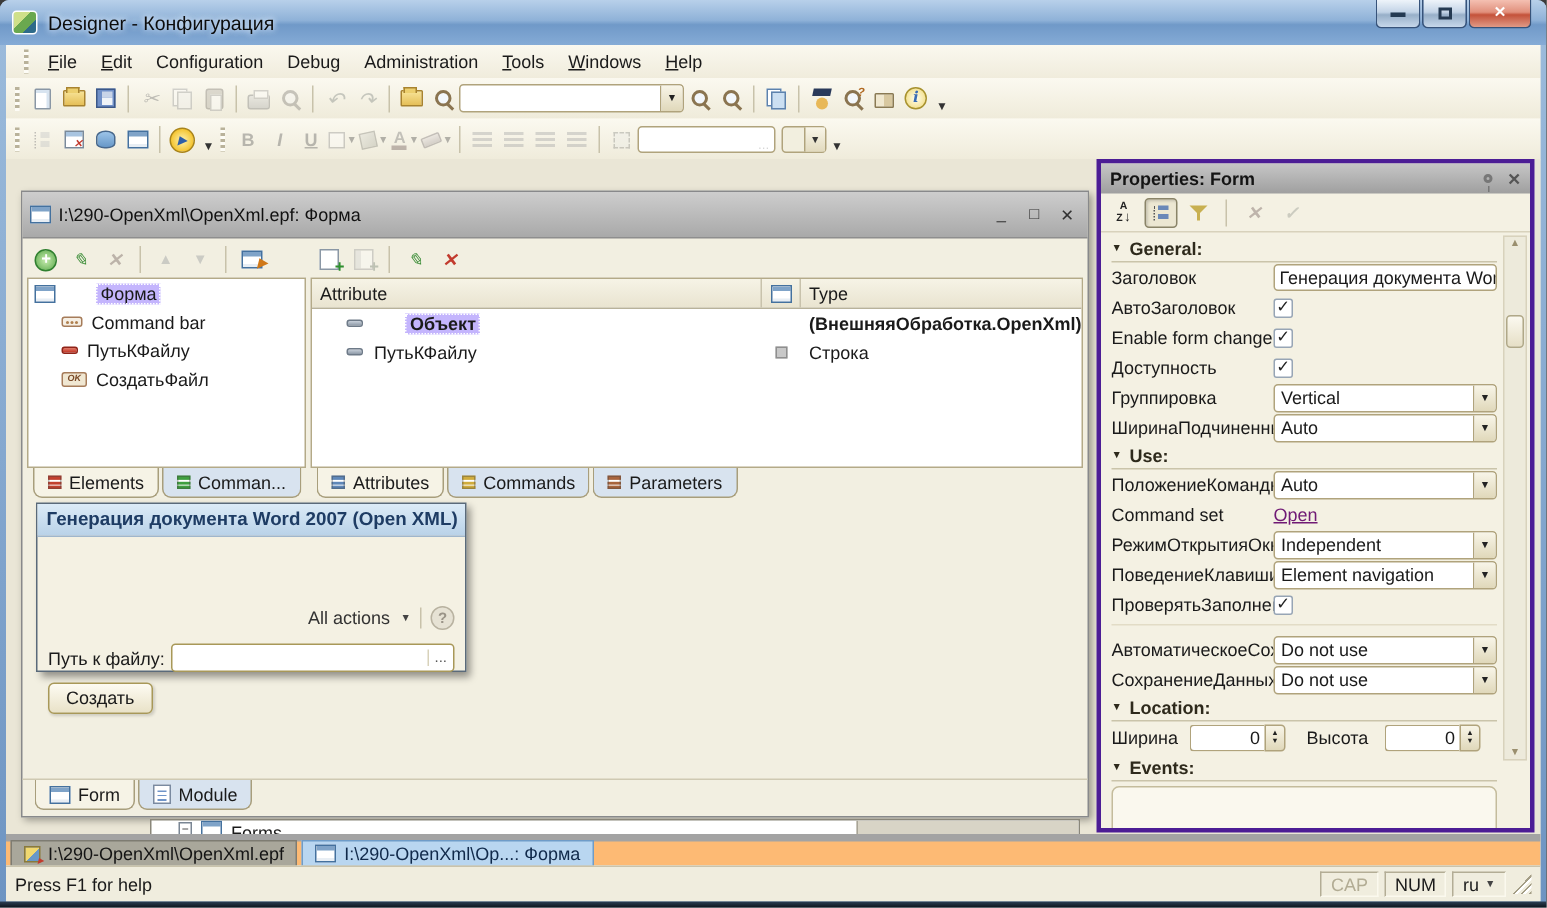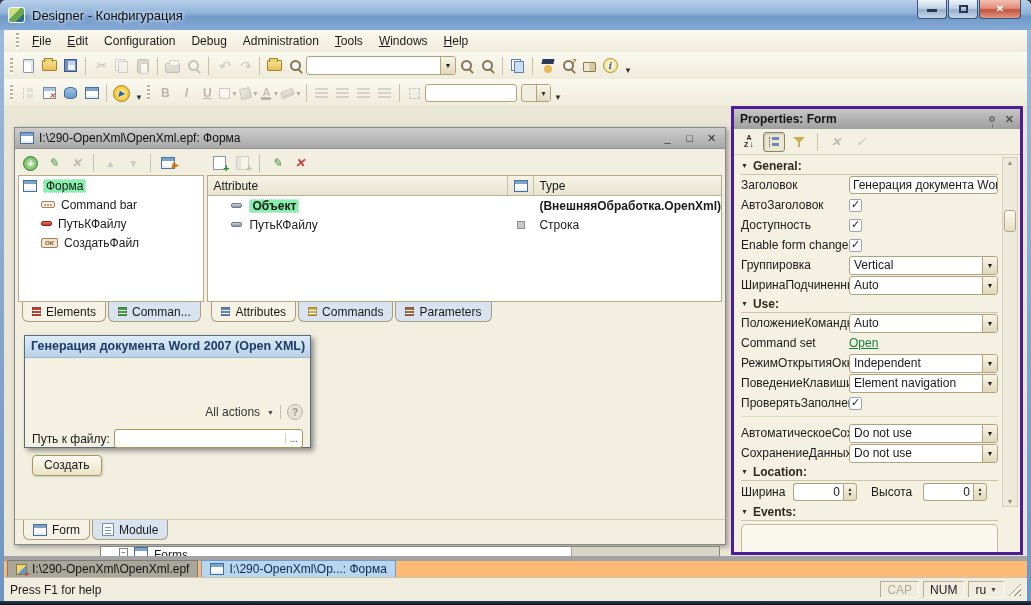--- a/index.html
+++ b/index.html
@@ -80,37 +80,37 @@
   .tb-input .dots{margin-left:auto;font-size:9px;color:#999;padding:0 3px;align-self:flex-end;}
   .swatch{width:30px;height:18px;border:1px solid #b0a37c;border-radius:3px;background:#f2efdf;display:flex;}
   .swatch .dd{margin-left:auto;width:14px;display:flex;align-items:center;justify-content:center;background:linear-gradient(#f8f5e8,#e2dabe);border-left:1px solid #b0a37c;font-size:7px;color:#333;}
   .cmbbox{height:19px;background:#fff;border:1px solid #b0a37c;border-radius:3px;display:flex;align-items:center;}
   .cmbbox .val{flex:1;padding:0 4px;white-space:nowrap;overflow:hidden;}
   .cmbbox .dd{width:15px;height:100%;display:flex;align-items:center;justify-content:center;background:linear-gradient(#f8f5e8,#e0d8ba);border-left:1px solid #b0a37c;border-radius:0 2px 2px 0;font-size:7px;color:#222;}
   
   .content{position:absolute;left:0;top:76px;right:0;bottom:45px;background:#eae6d6;overflow:hidden;}
   
   .child{position:absolute;left:10px;top:21px;width:712px;height:418px;background:#f2efe1;border:1px solid #88898b;box-shadow:2px 2px 5px rgba(0,0,0,.35);display:flex;flex-direction:column;}
-  .ctitle{height:21px;background:linear-gradient(#cdcdcd,#a9a9a9);border-bottom:1px solid #8e8e8e;display:flex;align-items:center;padding:0 5px;gap:5px;}
+  .ctitle{height:31px;background:linear-gradient(#cdcdcd,#a9a9a9);border-bottom:1px solid #8e8e8e;display:flex;align-items:center;padding:0 5px;gap:5px;}
   .ctitle .txt{flex:1;font-size:12px;color:#111;}
   .cbtn2{width:17px;text-align:center;color:#333;font-size:11px;}
   .panes{height:176px;display:flex;padding:2px 3px 0 3px;gap:3px;}
   .pane{display:flex;flex-direction:column;}
   .pane.left{width:193px;}
   .pane.right{flex:1;}
   .ptools{height:24px;display:flex;align-items:center;gap:2px;padding:0 2px;}
   .pwhite{flex:1;background:#fff;border:1px solid #b4aa88;overflow:hidden;position:relative;}
   .ptabs{height:23px;display:flex;align-items:flex-start;padding:0 0 0 4px;}
   .tab{display:flex;align-items:center;gap:5px;height:20px;padding:0 9px;margin-right:2px;border:1px solid #a89e7c;border-top:none;
        border-radius:0 0 6px 6px;background:#d8e3ef;font-size:12px;}
   .tab.active{background:#f6f3e6;}
   .bars{width:9px;height:9px;border:1px solid rgba(60,60,60,.35);background:repeating-linear-gradient(to bottom,var(--c) 0 2px,#fff 2px 3px);}
   .treeitem{display:flex;align-items:center;gap:6px;height:19px;padding-left:4px;font-size:12px;}
   .treeitem.child-lv{padding-left:22px;}
-  .selblue{background:#86efac;outline:1px dotted #fff;outline-offset:-1px;padding:0 3px;}
+  .selblue{background:#c4b5fd;outline:1px dotted #fff;outline-offset:-1px;padding:0 3px;margin-left:21px;}
   .i-cmdbar{width:14px;height:7px;background:#f6efe4;border:1px solid #a67c5a;border-radius:2px;display:flex;align-items:center;justify-content:center;gap:1px;}
   .i-cmdbar b{width:2px;height:2px;background:#b08050;border-radius:50%;}
   .i-dash{width:11px;height:5px;border-radius:2px;background:linear-gradient(#e07a6a,#c23322);border:1px solid #8f2318;}
   .i-dashg{width:11px;height:5px;border-radius:2px;background:linear-gradient(#c8d0da,#8e9aa8);border:1px solid #6e7a88;}
   .i-ok{min-width:17px;height:10px;background:#f0e7d2;border:1px solid #a67c5a;border-radius:2px;font-size:6px;font-weight:bold;color:#7a4a28;display:flex;align-items:center;justify-content:center;}
   .i-add{width:15px;height:15px;border-radius:50%;background:radial-gradient(#c8ecb0,#58a848);border:1px solid #2f7f2f;color:#fff;font-weight:bold;font-size:11px;line-height:13px;text-align:center;}
   .i-pen{font-size:12px;color:#3f8f3a;}
   .i-x{font-size:12px;color:#c23b2e;font-weight:bold;}
   .i-up,.i-dn{font-size:10px;color:#7a94b8;}
   .i-addattr{width:13px;height:14px;background:#fff;border:1px solid #8a97a5;}
@@ -167,21 +167,21 @@
   .i-chk{color:#7a9a6a;font-size:12px;font-weight:bold;}
   .prbody{flex:1;position:relative;padding:2px 22px 2px 7px;overflow:hidden;}
   .psec{display:flex;align-items:center;height:18px;font-weight:bold;color:#2e2a1c;border-bottom:1px solid #cac4aa;}
   .psec::before{content:"▼";font-size:7px;margin-right:5px;color:#2e2a1c;}
   .prow{display:flex;align-items:center;height:20px;}
   .plabel{width:108px;flex:none;white-space:nowrap;overflow:hidden;}
   .pctrl{flex:1;display:flex;align-items:center;min-width:0;}
   .pinput{flex:1;height:18px;background:#fff;border:1px solid #b0a37c;border-radius:3px;padding:0 3px;line-height:16px;white-space:nowrap;overflow:hidden;}
   .cb{width:13px;height:13px;border:1px solid #97a5b5;border-radius:2px;background:#fff;display:flex;align-items:center;justify-content:center;}
   .cb::before{content:"✓";font-size:11px;color:#222;margin-top:-2px;}
-  .plink{text-decoration:underline;color:#15803d;}
+  .plink{text-decoration:underline;color:#701a75;}
   .gap{height:7px;border-top:1px solid #e2dcc6;margin-top:3px;}
   .spin{display:flex;width:64px;height:18px;}
   .spin .v{flex:1;background:#fff;border:1px solid #b0a37c;border-right:none;border-radius:3px 0 0 3px;text-align:right;padding:0 3px;line-height:16px;}
   .spin .b{width:14px;display:flex;flex-direction:column;align-items:center;justify-content:center;background:linear-gradient(#f8f5e8,#e0d8ba);border:1px solid #b0a37c;border-radius:0 3px 3px 0;font-size:5px;line-height:5px;color:#222;}
   .events-box{height:44px;background:#faf8ee;border:1px solid #c4bc9c;border-radius:5px;margin-top:3px;}
   .pscroll{position:absolute;right:2px;top:2px;width:16px;height:350px;background:#edeadb;border:1px solid #d8d2bc;}
   .pscroll .ua{position:absolute;top:1px;left:0;right:0;text-align:center;font-size:7px;color:#9a8f6e;}
   .pscroll .da{position:absolute;bottom:1px;left:0;right:0;text-align:center;font-size:7px;color:#9a8f6e;}
   .pscroll .thumb{position:absolute;top:52px;left:1px;width:12px;height:22px;background:linear-gradient(#fbf9f0,#e6dfc6);border:1px solid #b0a888;border-radius:3px;}
   
@@ -580,27 +580,27 @@
                 <span class="pinput">Генерация документа Word 2007 (Open XML)</span>
               </div>
             </div>
           <div class="prow">
               <span class="plabel">АвтоЗаголовок</span>
             <div class="pctrl">
                 <span class="cb"></span>
               </div>
             </div>
           <div class="prow">
+              <span class="plabel">Enable form change</span>
+            <div class="pctrl">
+                <span class="cb"></span>
+              </div>
+            </div>
+          <div class="prow">
               <span class="plabel">Доступность</span>
-            <div class="pctrl">
-                <span class="cb"></span>
-              </div>
-            </div>
-          <div class="prow">
-              <span class="plabel">Enable form change</span>
             <div class="pctrl">
                 <span class="cb"></span>
               </div>
             </div>
           <div class="prow">
               <span class="plabel">Группировка</span>
             <div class="pctrl">
                 <div class="cmbbox" style="flex:1">
                   <span class="val">Vertical</span>
                   <span class="dd">▼</span>

